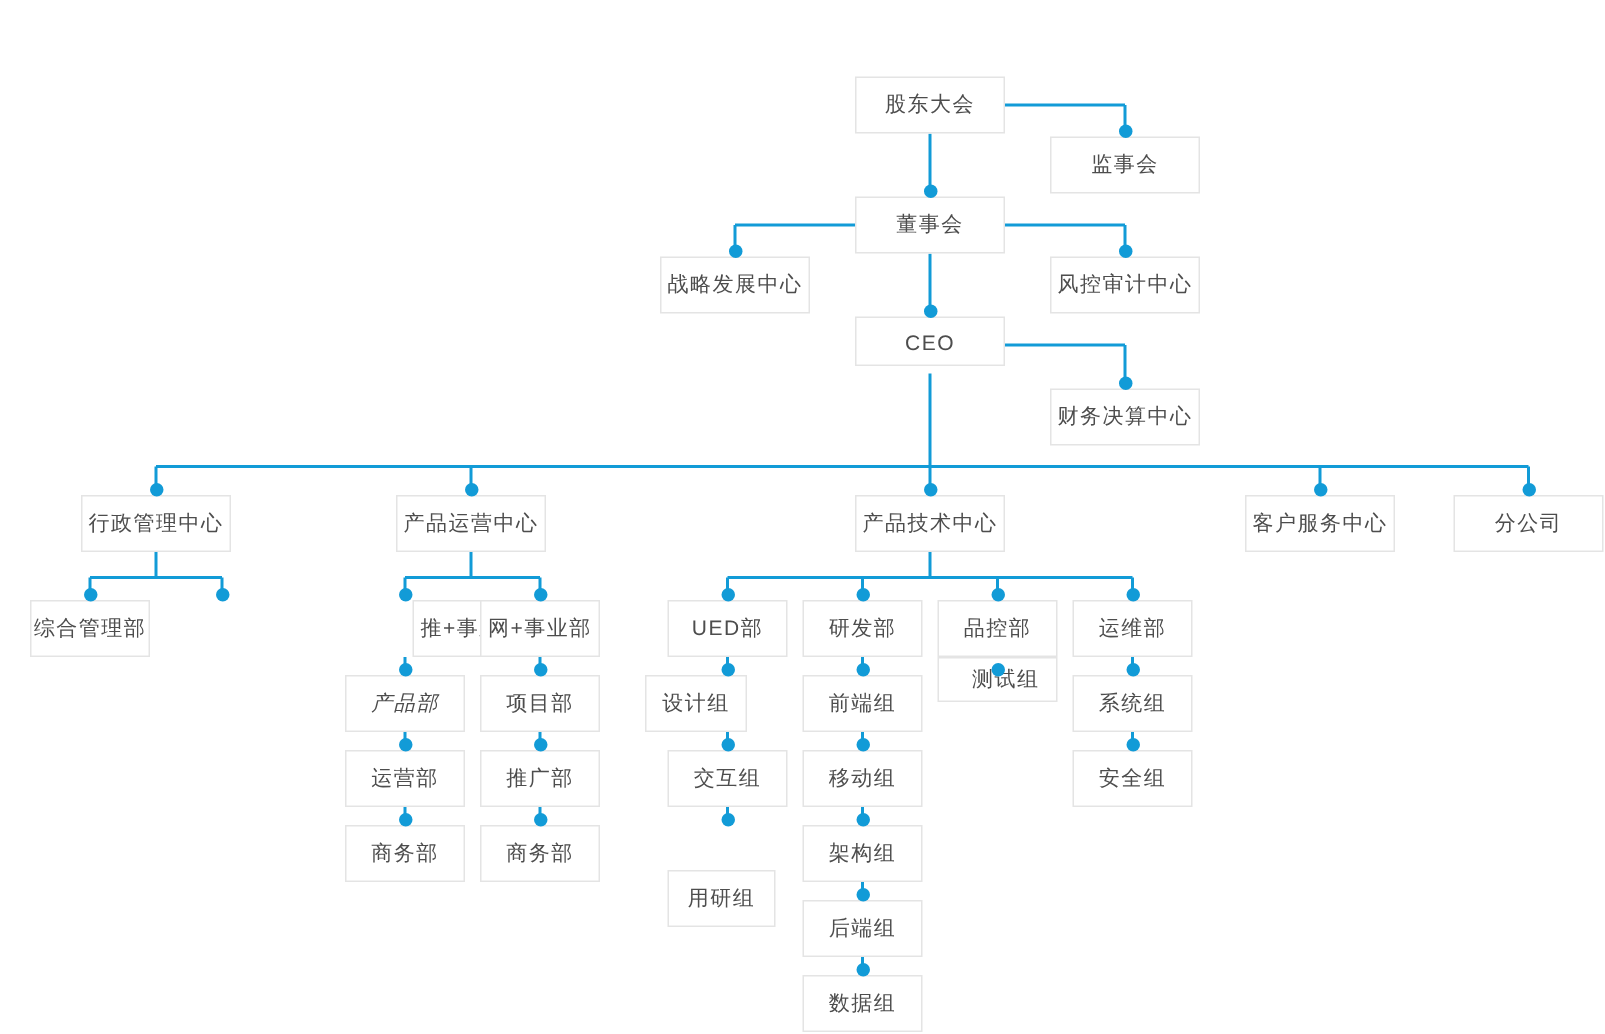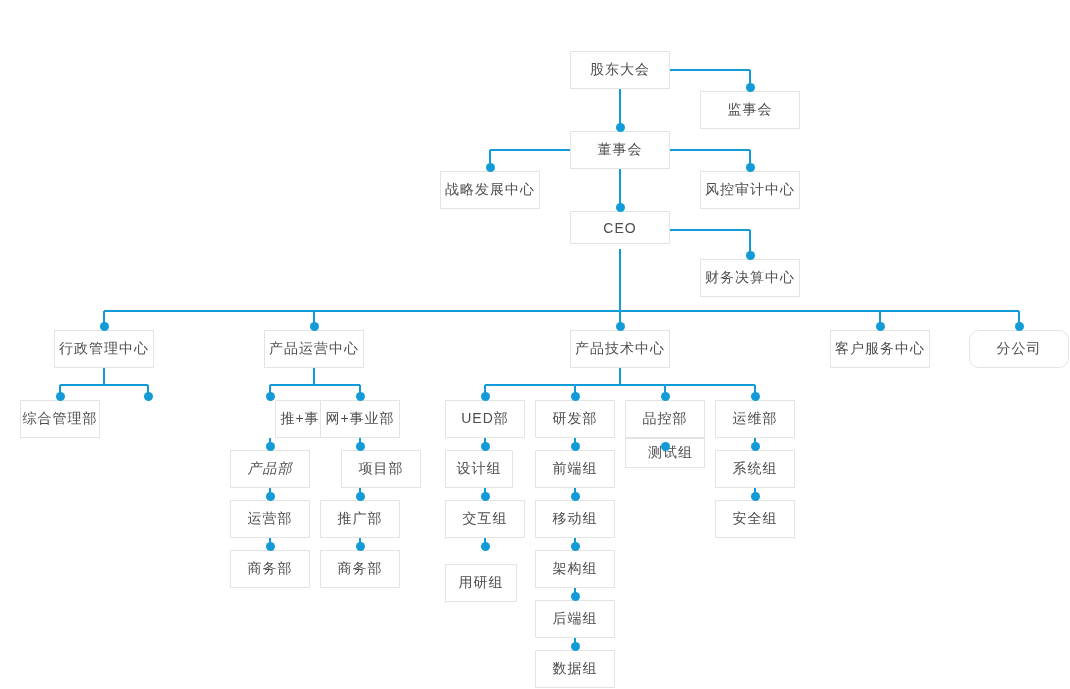--- a/index.html
+++ b/index.html
@@ -99,37 +99,37 @@
     <div class="node" style="left: 700px; top: 91px; width: 100px; height: 38px;">监事会</div>
     <div class="node" style="left: 570px; top: 131px; width: 100px; height: 38px;">董事会</div>
     <div class="node" style="left: 440px; top: 171px; width: 100px; height: 38px;">战略发展中心</div>
     <div class="node" style="left: 700px; top: 171px; width: 100px; height: 38px;">风控审计中心</div>
     <div class="node" style="left: 570px; top: 211px; width: 100px; height: 33px;">CEO</div>
     <div class="node" style="left: 700px; top: 259px; width: 100px; height: 38px;">财务决算中心</div>
     <div class="node" style="left: 54px; top: 330px; width: 100px; height: 38px;">行政管理中心</div>
     <div class="node" style="left: 264px; top: 330px; width: 100px; height: 38px;">产品运营中心</div>
     <div class="node" style="left: 830px; top: 330px; width: 100px; height: 38px;">客户服务中心</div>
     <div class="node" style="left: 570px; top: 330px; width: 100px; height: 38px;">产品技术中心</div>
-    <div class="node" style="left: 969px; top: 330px; width: 100px; height: 38px; border-radius: 10px;">分公司</div>
+    <div class="node" style="left: 969px; top: 330px; width: 100px; height: 38px;">分公司</div>
     <div class="node" style="left: 20px; top: 400px; width: 80px; height: 38px;">综合管理部</div>
     <div class="node" style="left: 230px; top: 400px; width: 80px; height: 38px; margin-left: 45px;">推+事业部</div>
     <div class="node" style="left: 320px; top: 400px; width: 80px; height: 38px;">网+事业部</div>
     <div class="node" style="left: 445px; top: 400px; width: 80px; height: 38px;">UED部</div>
     <div class="node" style="left: 535px; top: 400px; width: 80px; height: 38px;">研发部</div>
     <div class="node" style="left: 625px; top: 400px; width: 80px; height: 38px;">品控部</div>
     <div class="node" style="left: 715px; top: 400px; width: 80px; height: 38px;">运维部</div>
     <div class="node" style="left: 230px; top: 450px; width: 80px; height: 38px; font-style: italic;">产品部</div>
     <div class="node" style="left: 230px; top: 500px; width: 80px; height: 38px;">运营部</div>
     <div class="node" style="left: 230px; top: 550px; width: 80px; height: 38px;">商务部</div>
-    <div class="node" style="left: 320px; top: 450px; width: 80px; height: 38px; margin-left: 21px;">项目部</div>
+    <div class="node" style="left: 320px; top: 450px; width: 80px; height: 38px;">项目部</div>
     <div class="node" style="left: 320px; top: 500px; width: 80px; height: 38px;">推广部</div>
     <div class="node" style="left: 320px; top: 550px; width: 80px; height: 38px;">商务部</div>
-    <div class="node" style="left: 445px; top: 450px; width: 68px; height: 38px; text-align: right;">设计组</div>
+    <div class="node" style="left: 430px; top: 450px; width: 68px; height: 38px; text-align: right;">设计组</div>
     <div class="node" style="left: 445px; top: 500px; width: 80px; height: 38px;">交互组</div>
-    <div class="node" style="left: 445px; top: 564px; width: 72px; height: 38px;">用研组</div>
+    <div class="node" style="left: 445px; top: 580px; width: 72px; height: 38px;">用研组</div>
     <div class="node" style="left: 535px; top: 450px; width: 80px; height: 38px;">前端组</div>
     <div class="node" style="left: 535px; top: 500px; width: 80px; height: 38px;">移动组</div>
     <div class="node" style="left: 535px; top: 550px; width: 80px; height: 38px;">架构组</div>
     <div class="node" style="left: 535px; top: 600px; width: 80px; height: 38px;">后端组</div>
     <div class="node" style="left: 535px; top: 650px; width: 80px; height: 38px;">数据组</div>
     <div class="node" style="left: 625px; top: 438px; width: 80px; height: 30px; padding-left: 11px;">测试组</div>
     <div class="node" style="left: 715px; top: 450px; width: 80px; height: 38px;">系统组</div>
     <div class="node" style="left: 715px; top: 500px; width: 80px; height: 38px;">安全组</div>
     <div class="dot" style="left: 745.5px; top: 82.5px;"></div>
     <div class="dot" style="left: 615.5px; top: 122.5px;"></div>

